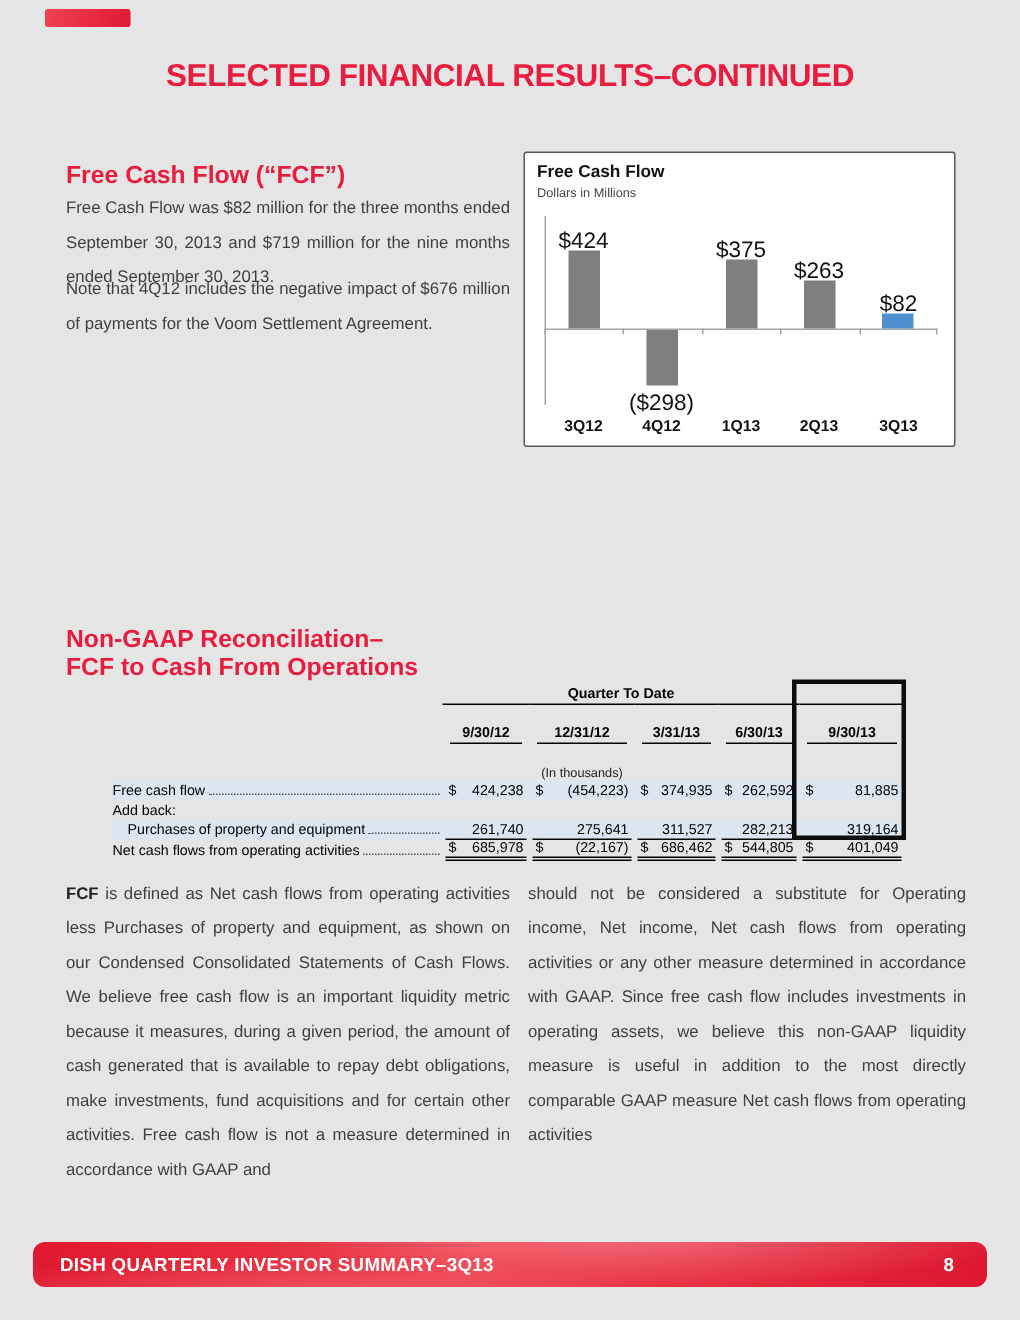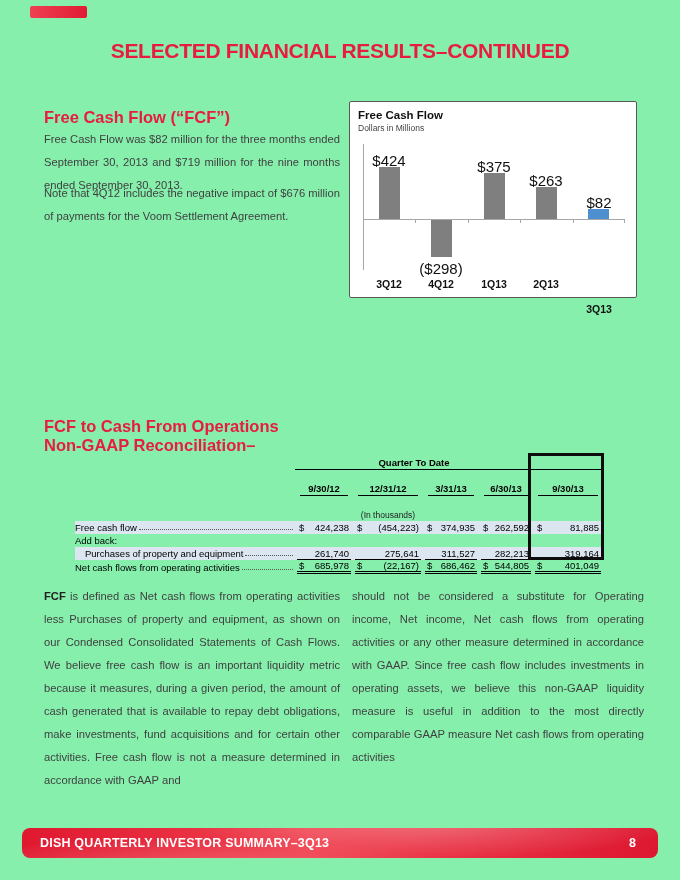--- a/index.html
+++ b/index.html
@@ -2,21 +2,21 @@
 <html><head>
 <meta charset="utf-8">
 <style>
   :root{
     --red:#e81c3f;
     --ink:#3f3f3f;
   }
   html,body{margin:0;padding:0;background:#ffffff;}
   .page{
     position:relative;width:680px;height:880px;margin:0 auto;
-    background:#86efac;overflow:hidden;
+    background:#e5e5e5;overflow:hidden;
     font-family:"Liberation Sans",sans-serif;color:#000;
   }
   
   .corner-mark{
     position:absolute;left:30px;top:6px;width:57px;height:12px;
     background:linear-gradient(100deg,#ef4153,#e01a33);border-radius:2px;
   }
   
   .page-title{
     position:absolute;left:0;right:0;top:39px;text-align:center;
@@ -127,27 +127,27 @@
         <div class="bar" style="left: 173px; width: 21px; height: 32px; top: 43px; background: rgb(127, 127, 127);"></div>
         <div class="barlab" style="left: 157px; width: 52px; top: 28px;">$263</div>
         <div class="bar" style="left: 225px; width: 21px; height: 10px; top: 65px; background: rgb(78, 143, 208);"></div>
         <div class="barlab" style="left: 210px; width: 52px; top: 50px;">$82</div>
       </div>
     <div class="cats" id="cats">
         <div class="cat" style="left: 0px; width: 52px;">3Q12</div>
         <div class="cat" style="left: 52px; width: 52px;">4Q12</div>
         <div class="cat" style="left: 105px; width: 52px;">1Q13</div>
         <div class="cat" style="left: 157px; width: 52px;">2Q13</div>
-        <div class="cat" style="left: 210px; width: 52px; margin-top: 25px;">3Q13</div>
+        <div class="cat" style="left: 210px; width: 52px;">3Q13</div>
       </div>
   </div>
 
   <div class="sec-head" id="recon-head">
+    <div>Non-GAAP Reconciliation–</div>
     <div>FCF to Cash From Operations</div>
-    <div>Non-GAAP Reconciliation–</div>
   </div>
 
   <table class="recon-table">
     <colgroup>
       <col style="width:220px">
         <col style="width:58px">
         <col style="width:70px">
       <col style="width:56px">
         <col style="width:54px">
         <col style="width:70px">

